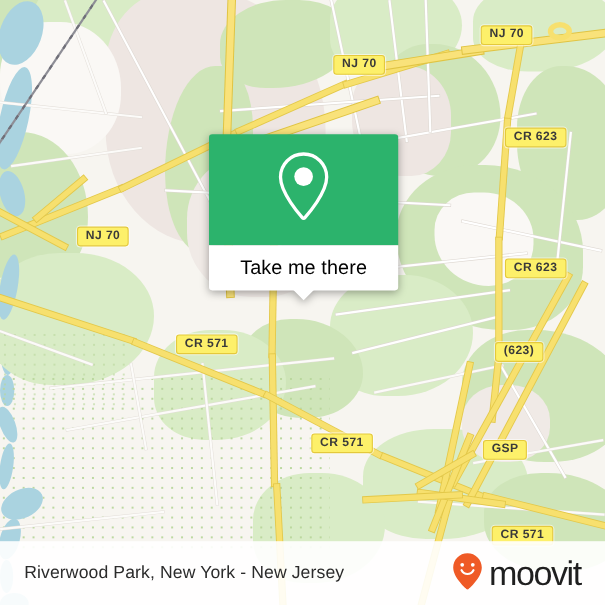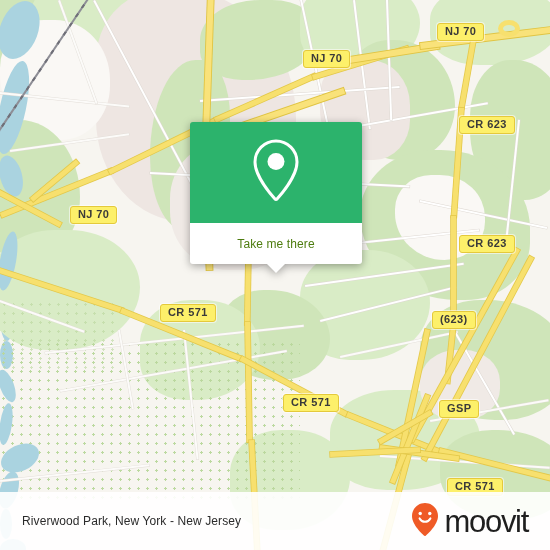--- a/index.html
+++ b/index.html
@@ -55,21 +55,21 @@
   }
   #popup-head{
     background:#2cb36c;height:101px;border-radius:3px 3px 0 0;
     display:flex;align-items:center;justify-content:center;
   }
   #popup-body{
     background:#ffffff;height:41px;border-radius:0 0 3px 3px;
     display:flex;align-items:center;justify-content:center;position:relative;
   }
   #popup-label{
-    color:#4d7c0f;font-size:12px;letter-spacing:.1px;
+    color:#000000;font-size:18px;letter-spacing:.1px;
     font-family:"Liberation Sans", sans-serif;
   }
   #popup-tail{
     position:absolute;left:50%;bottom:-9px;transform:translateX(-50%);
     width:0;height:0;border-left:10px solid transparent;border-right:10px solid transparent;
     border-top:10px solid #ffffff;
   }
 
   
   #attrib{
@@ -80,21 +80,21 @@
   }
   #attrib-text{font-size:12.5px;color:#3b3b3b;white-space:nowrap;}
 
   
   #bottombar{
     position:absolute;left:0;bottom:0;width:550px;height:58px;
     background:rgba(255,255,255,.90);
     display:flex;align-items:center;justify-content:space-between;
     padding:0 22px 0 22px;box-sizing:border-box;z-index:35;
   }
-  #place-title{font-size:12px;color:#2b2b2b;white-space:nowrap;letter-spacing:.1px;}
+  #place-title{font-size:16px;color:#2b2b2b;white-space:nowrap;letter-spacing:.1px;}
   #brand{display:flex;align-items:center;gap:4px;}
   #brand-word{font-size:31px;color:#1f1f1f;letter-spacing:-1.3px;line-height:31px;font-weight:500;}
 </style>
 </head>
 <body>
 
 <div id="root">
 
   <div id="map">
 
@@ -207,21 +207,21 @@
 
     <div style="position:absolute;left:498px;top:20px;width:22px;height:17px;border:5px solid #f7e06e;border-radius:50%;box-sizing:border-box;"></div>
 
     <div class="rail" style="left:-5px;top:135px;width:230px;transform:rotate(-56deg);"></div>
 
     <div class="shield" style="left:70px;top:206px;">NJ 70</div>
     <div class="shield" style="left:303px;top:50px;">NJ 70</div>
     <div class="shield" style="left:437px;top:23px;">NJ 70</div>
     <div class="shield" style="left:459px;top:116px;">CR 623</div>
     <div class="shield" style="left:459px;top:235px;">CR 623</div>
-    <div class="shield" style="left:432px;top:311px;">(623)</div>
+    <div class="shield" style="left:450px;top:311px;">(623)</div>
     <div class="shield" style="left:439px;top:400px;">GSP</div>
     <div class="shield" style="left:160px;top:304px;">CR 571</div>
     <div class="shield" style="left:283px;top:394px;">CR 571</div>
     <div class="shield" style="left:447px;top:478px;">CR 571</div>
 
   </div>
 
   <div id="popup">
     <div id="popup-head">
       <span>

